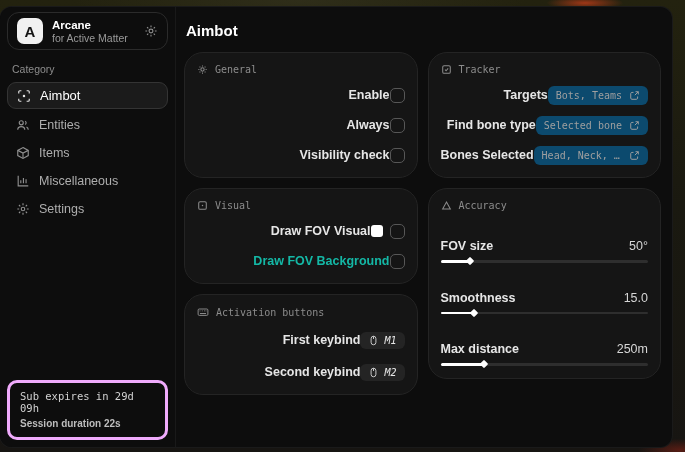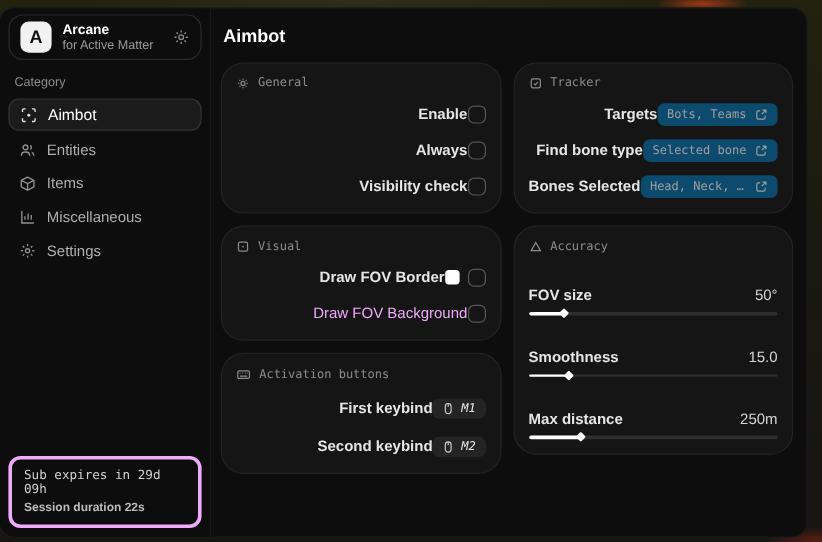--- a/index.html
+++ b/index.html
@@ -51,21 +51,21 @@
   .columns { display:flex; gap:10px; }
   .col { flex:1; display:flex; flex-direction:column; gap:10px; min-width:0; }
 
   .card { background:#151515; border:1px solid #242424; border-radius:19px; padding:9px 12px 12px 12px; }
   .card-header { display:flex; align-items:center; gap:7px; color:#8c8c8c;
     font-family:"DejaVu Sans Mono", monospace; font-size:10px; padding-top:2px; }
   .card-header .hicon { display:flex; color:#8c8c8c; }
 
   .row { display:flex; align-items:center; justify-content:flex-end; margin-top:10px; min-height:20px; }
   .row-label { font-size:12.5px; font-weight:600; color:#e6e6e6; white-space:nowrap; }
-  .row-label.dim { color:#f0abfc; font-weight:400; }
+  .row-label.dim { color:#14b8a6; font-weight:700; }
 
   .checkbox { width:15px; height:15px; border:1.5px solid #575757; border-radius:5px;
     background:transparent; flex:none; cursor:pointer; }
   .right-group { display:flex; align-items:center; gap:7px; }
   .swatch { width:12px; height:12px; border-radius:3px; flex:none; cursor:pointer; }
 
   .keybadge { display:flex; align-items:center; gap:5px; background:#242424; border-radius:6px;
     padding:3px 8px; font-family:"DejaVu Sans Mono", monospace; font-size:10px;
     color:#e8e8e8; cursor:pointer;font-style:italic; }
   .keybadge .kicon { display:flex; color:#cfcfcf; }
@@ -206,21 +206,21 @@
             <div class="card-header">
               <span class="hicon">
                 <svg width="11" height="11" viewBox="0 0 16 16" fill="none" stroke="currentColor" stroke-width="1.5">
                   <rect x="2.5" y="2.5" width="11" height="11" rx="2"></rect>
                   <circle cx="8" cy="8" r="1.1" fill="currentColor" stroke="none"></circle>
                 </svg>
               </span>
               <span>Visual</span>
             </div>
             <div class="row">
-              <span class="row-label">Draw FOV Border</span>
+              <span class="row-label">Draw FOV Visual</span>
               <span class="right-group">
                 <span class="swatch" style="background: rgb(255, 255, 255);"></span>
                 <span class="checkbox"></span>
               </span>
             </div>
             <div class="row">
               <span class="row-label dim">Draw FOV Background</span>
               <span class="checkbox"></span>
             </div>
           </section>

